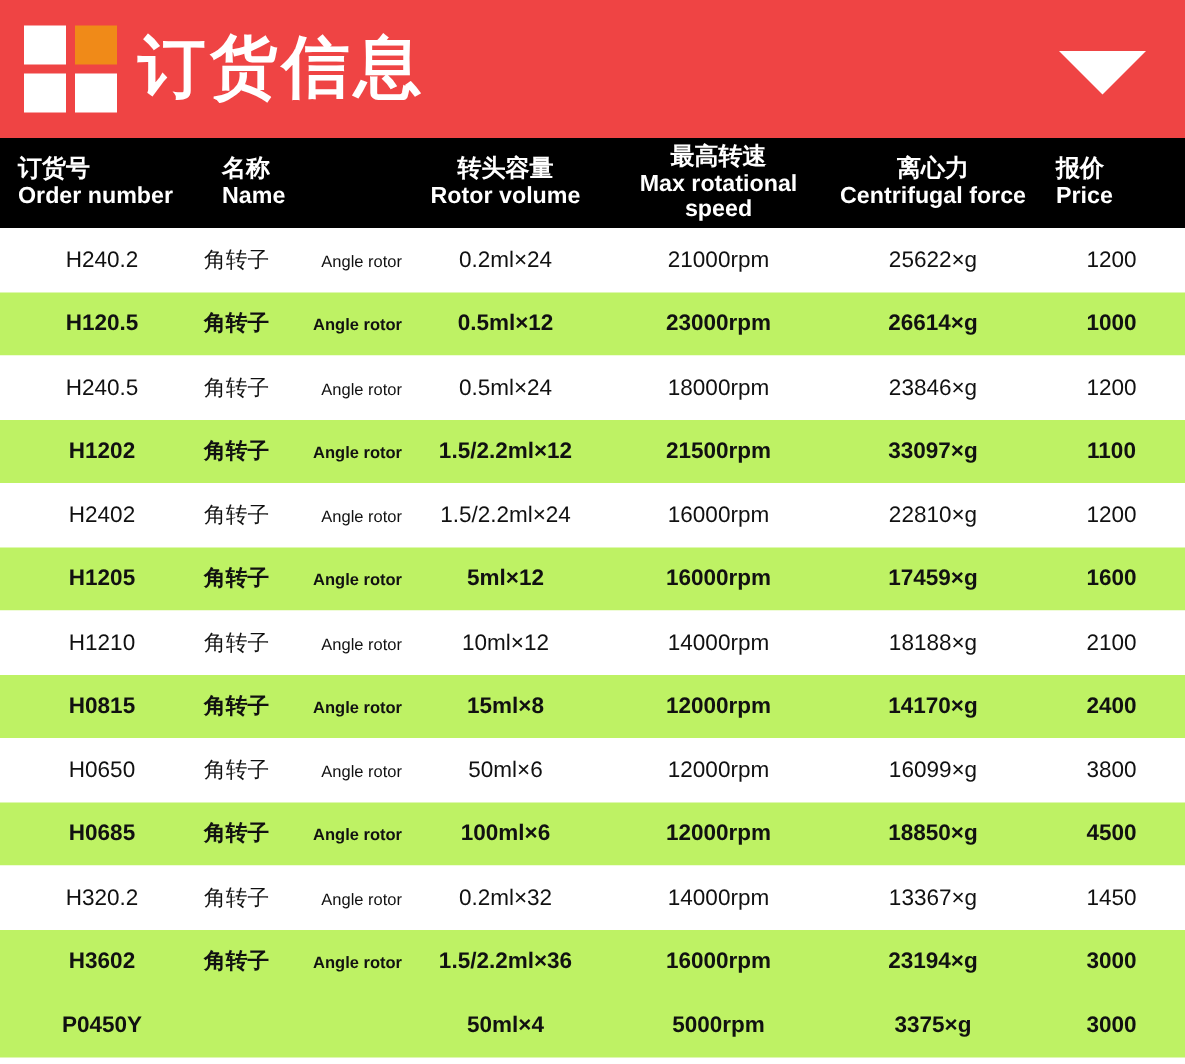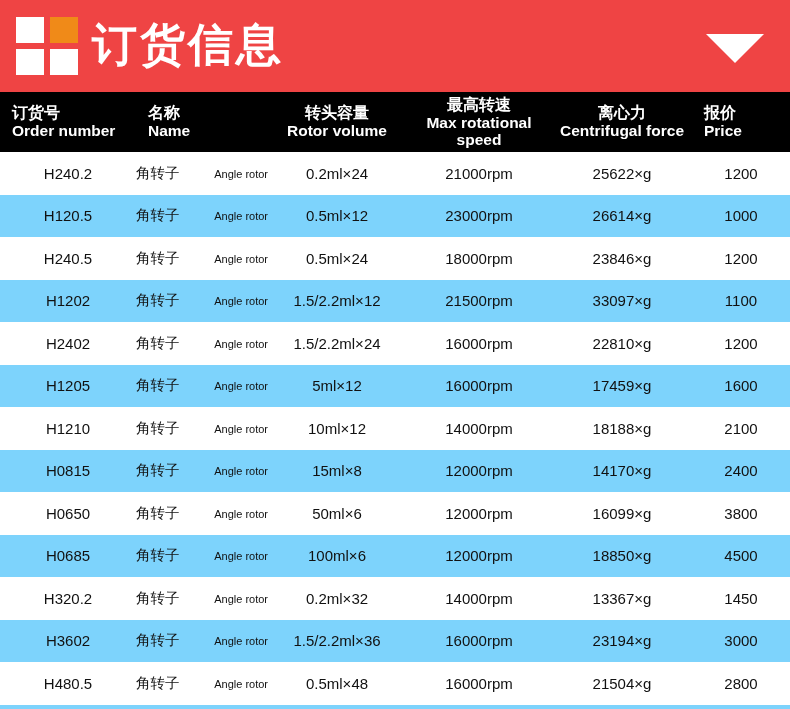--- a/index.html
+++ b/index.html
@@ -99,21 +99,21 @@
 
   table.data td {
     height: 42.5px;
     text-align: center;
     vertical-align: middle;
     font-size: 15px;
     color: #111111;
     padding: 0;
   }
   tr.row-odd td { background: #ffffff; }
-  tr.row-even td { background: #7dd3fc; }
+  tr.row-even td { background: #bef264; font-weight: bold; }
 
   td.c-order { font-size: 16px; }
   .name-cell {
     display: flex;
     align-items: baseline;
     justify-content: space-between;
     gap: 5px;
     white-space: nowrap;
   }
   .name-cn {
@@ -348,33 +348,20 @@
             <div class="name-cell">
               <span class="name-cn">角转子</span>
               <span class="name-en">Angle rotor</span>
             </div>
           </td>
           <td class="c-vol">1.5/2.2ml×36</td>
           <td class="c-speed">16000rpm</td>
           <td class="c-force">23194×g</td>
           <td class="c-price">3000</td>
         </tr>
-        <tr class="row-odd">
-          <td class="c-order">H480.5</td>
-          <td class="c-name">
-            <div class="name-cell">
-              <span class="name-cn">角转子</span>
-              <span class="name-en">Angle rotor</span>
-            </div>
-          </td>
-          <td class="c-vol">0.5ml×48</td>
-          <td class="c-speed">16000rpm</td>
-          <td class="c-force">21504×g</td>
-          <td class="c-price">2800</td>
-        </tr>
         <tr class="row-even">
           <td class="c-order">P0450Y</td>
           <td class="c-name"></td>
           <td class="c-vol">50ml×4</td>
           <td class="c-speed">5000rpm</td>
           <td class="c-force">3375×g</td>
           <td class="c-price">3000</td>
         </tr>
       </tbody>
   </table>

